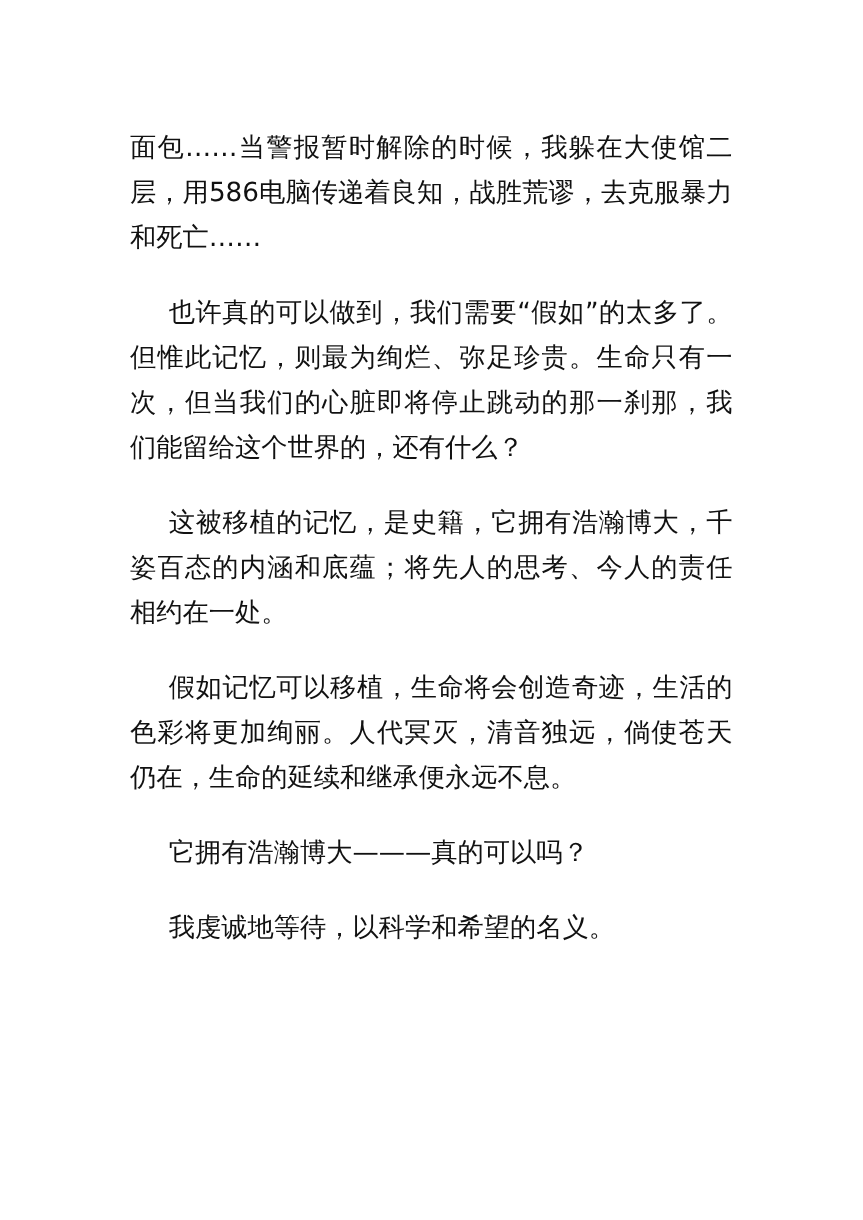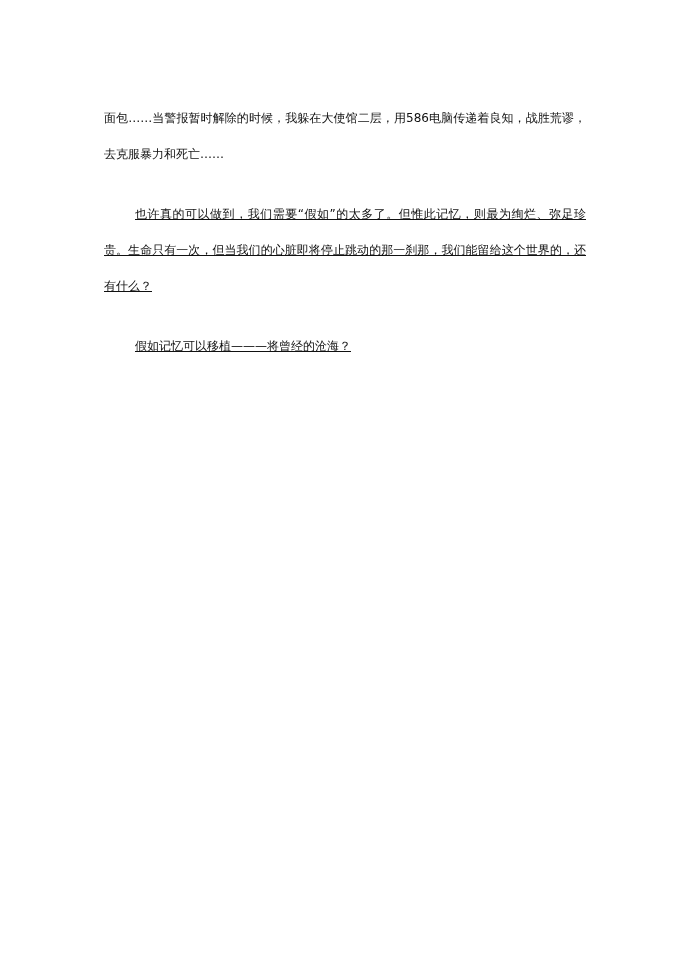--- a/index.html
+++ b/index.html
@@ -3,33 +3,36 @@
 <meta charset="utf-8">
 <style>
   html, body { margin: 0; padding: 0; background: #ffffff; }
   body { width: 690px; height: 976px; position: relative; overflow: hidden; }
   .page {
     position: absolute;
     left: 104px;
     top: 100px;
     width: 482px;
     font-family: "DejaVu Sans", "Liberation Sans", sans-serif;
-    font-size: 12px;
+    font-size: 21px;
     color: #111111;
     letter-spacing: 0;
   }
   .para {
     margin: 0 0 24px 0;
     line-height: 36px;
     text-align: justify;
     word-break: break-all;
   }
-  .para.indent { text-indent: 31px; text-decoration: underline; }
+  .para.indent { text-indent: 31px; }
   .para.first { margin-top: 0; }
 </style>
 </head>
 <body>
 
 <div class="page">
   <p class="para first">面包……当警报暂时解除的时候，我躲在大使馆二层，用586电脑传递着良知，战胜荒谬，去克服暴力和死亡……</p>
   <p class="para indent">也许真的可以做到，我们需要“假如”的太多了。但惟此记忆，则最为绚烂、弥足珍贵。生命只有一次，但当我们的心脏即将停止跳动的那一刹那，我们能留给这个世界的，还有什么？</p>
-  <p class="para indent">假如记忆可以移植———将曾经的沧海？</p>
+  <p class="para indent">这被移植的记忆，是史籍，它拥有浩瀚博大，千姿百态的内涵和底蕴；将先人的思考、今人的责任相约在一处。</p>
+  <p class="para indent">假如记忆可以移植，生命将会创造奇迹，生活的色彩将更加绚丽。人代冥灭，清音独远，倘使苍天仍在，生命的延续和继承便永远不息。</p>
+  <p class="para indent">它拥有浩瀚博大———真的可以吗？</p>
+  <p class="para indent">我虔诚地等待，以科学和希望的名义。</p>
 </div>
 
 </body></html>

